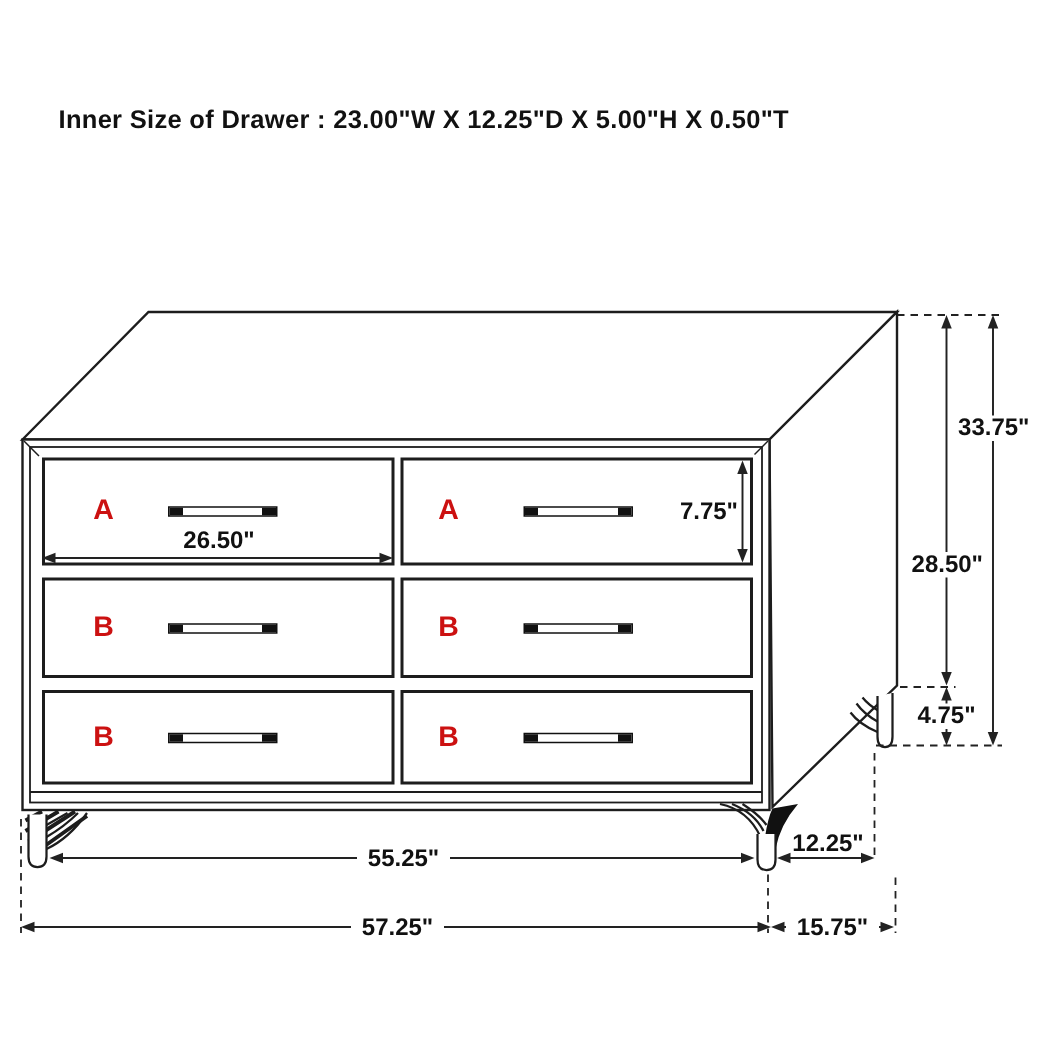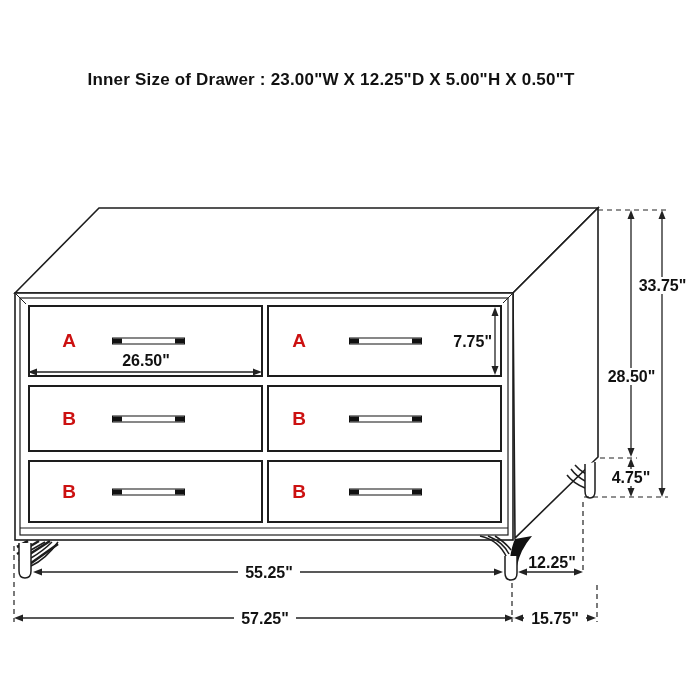--- a/index.html
+++ b/index.html
@@ -1,19 +1,19 @@
 <!DOCTYPE html>
 <html><head>
 <meta charset="utf-8">
 <style>
   html,body{margin:0;padding:0;background:#fff;}
   .canvas{position:relative;width:700px;height:700px;background:#ffffff;overflow:hidden;
           font-family:"Liberation Sans",sans-serif;color:#111;}
   svg{position:absolute;left:0;top:0;}
-  .title{position:absolute;left:51px;top:70px;width:560px;text-align:center;
+  .title{position:absolute;left:39px;top:70px;width:560px;text-align:left;
          font-size:17px;font-weight:700;letter-spacing:.2px;white-space:nowrap;}
   .drawer{position:absolute;background:#fff;border:2px solid #1d1d1d;box-sizing:border-box;}
   .d-tl{left:28px;top:305px;width:235px;height:72px;}
   .d-tr{left:267px;top:305px;width:235px;height:72px;}
   .d-ml{left:28px;top:385px;width:235px;height:67px;}
   .d-mr{left:267px;top:385px;width:235px;height:67px;}
   .d-bl{left:28px;top:460px;width:235px;height:63px;}
   .d-br{left:267px;top:460px;width:235px;height:63px;}
   .dlabel{position:absolute;top:50%;transform:translateY(-50%);
           color:#cc1111;font-weight:700;font-size:19px;width:22px;text-align:center;}

